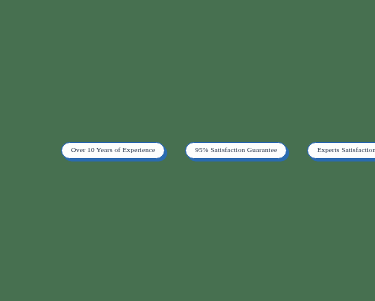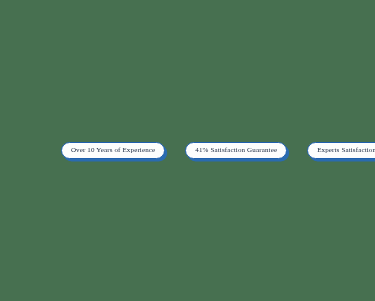--- a/index.html
+++ b/index.html
@@ -64,21 +64,21 @@
 
 <div class="stage">
 
   <div class="badge-row">
 
     <div class="badge">
       <span class="badge-label">Over 10 Years of Experience</span>
     </div>
 
     <div class="badge">
-      <span class="badge-label">41% Satisfaction Guarantee</span>
+      <span class="badge-label">95% Satisfaction Guarantee</span>
     </div>
 
     <div class="badge">
       <span class="badge-label">Experts Satisfaction</span>
     </div>
 
   </div>
 
 </div>
 

